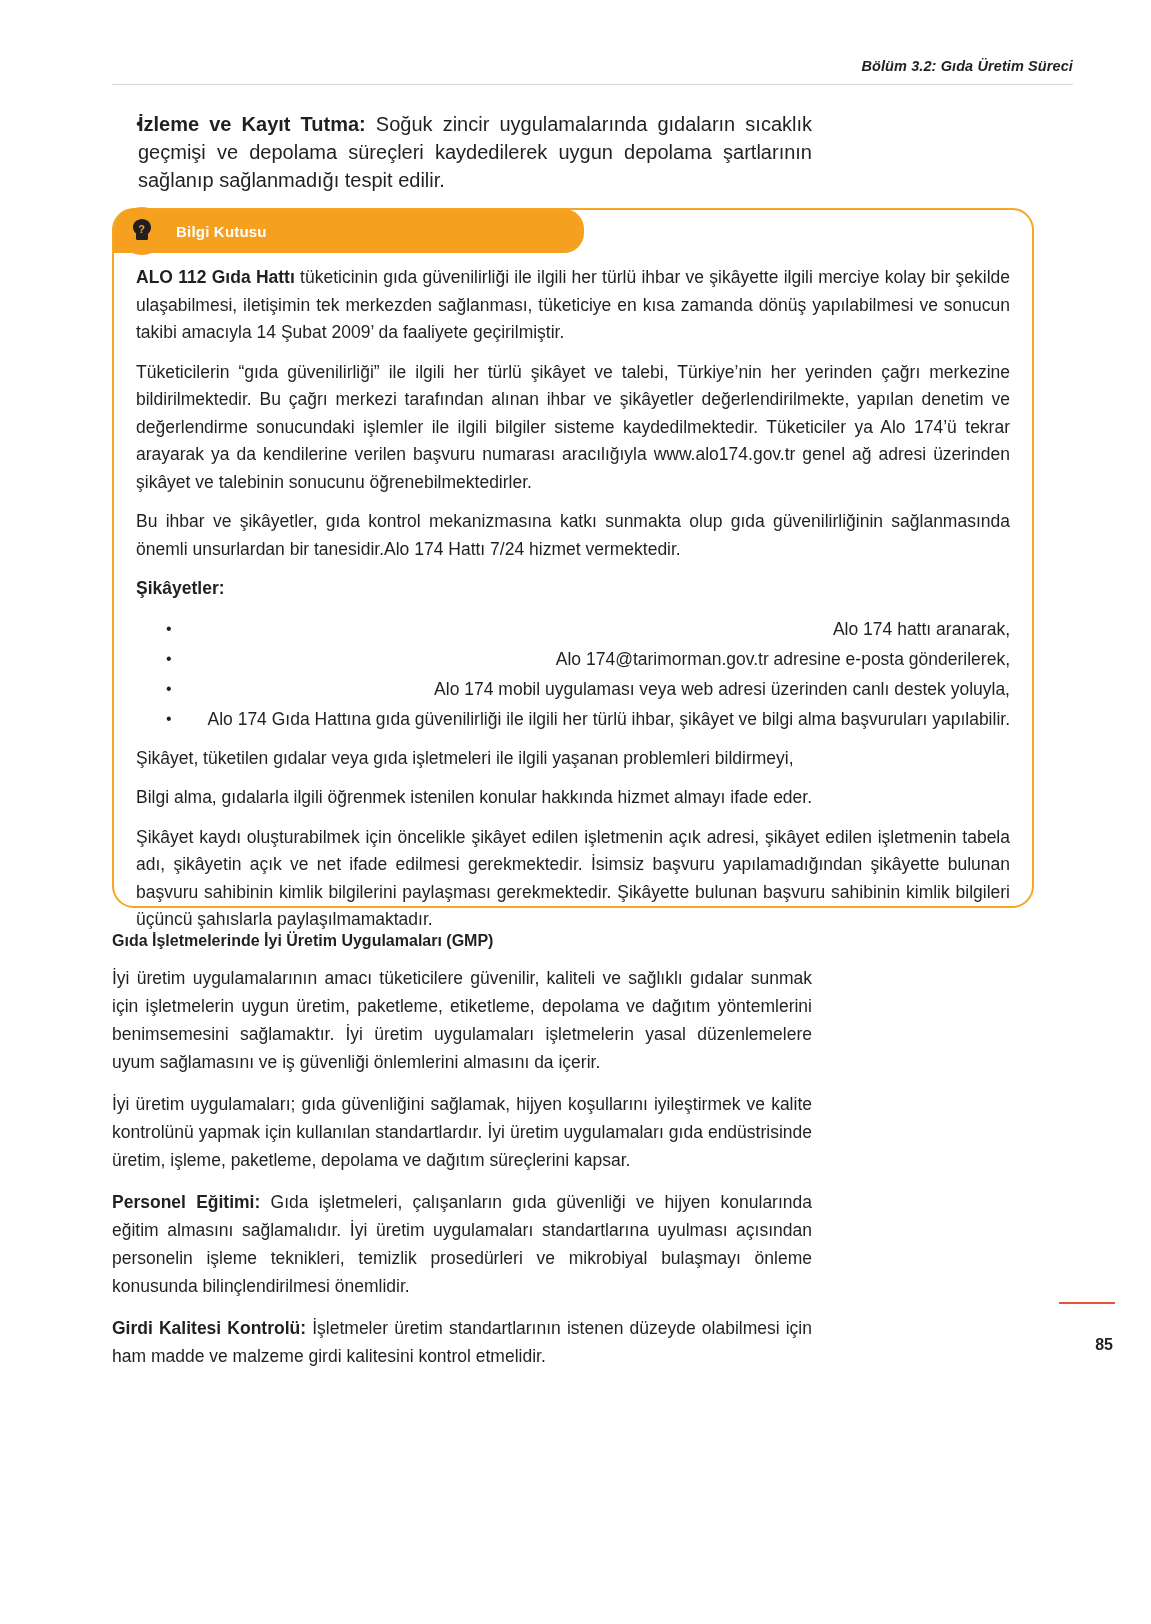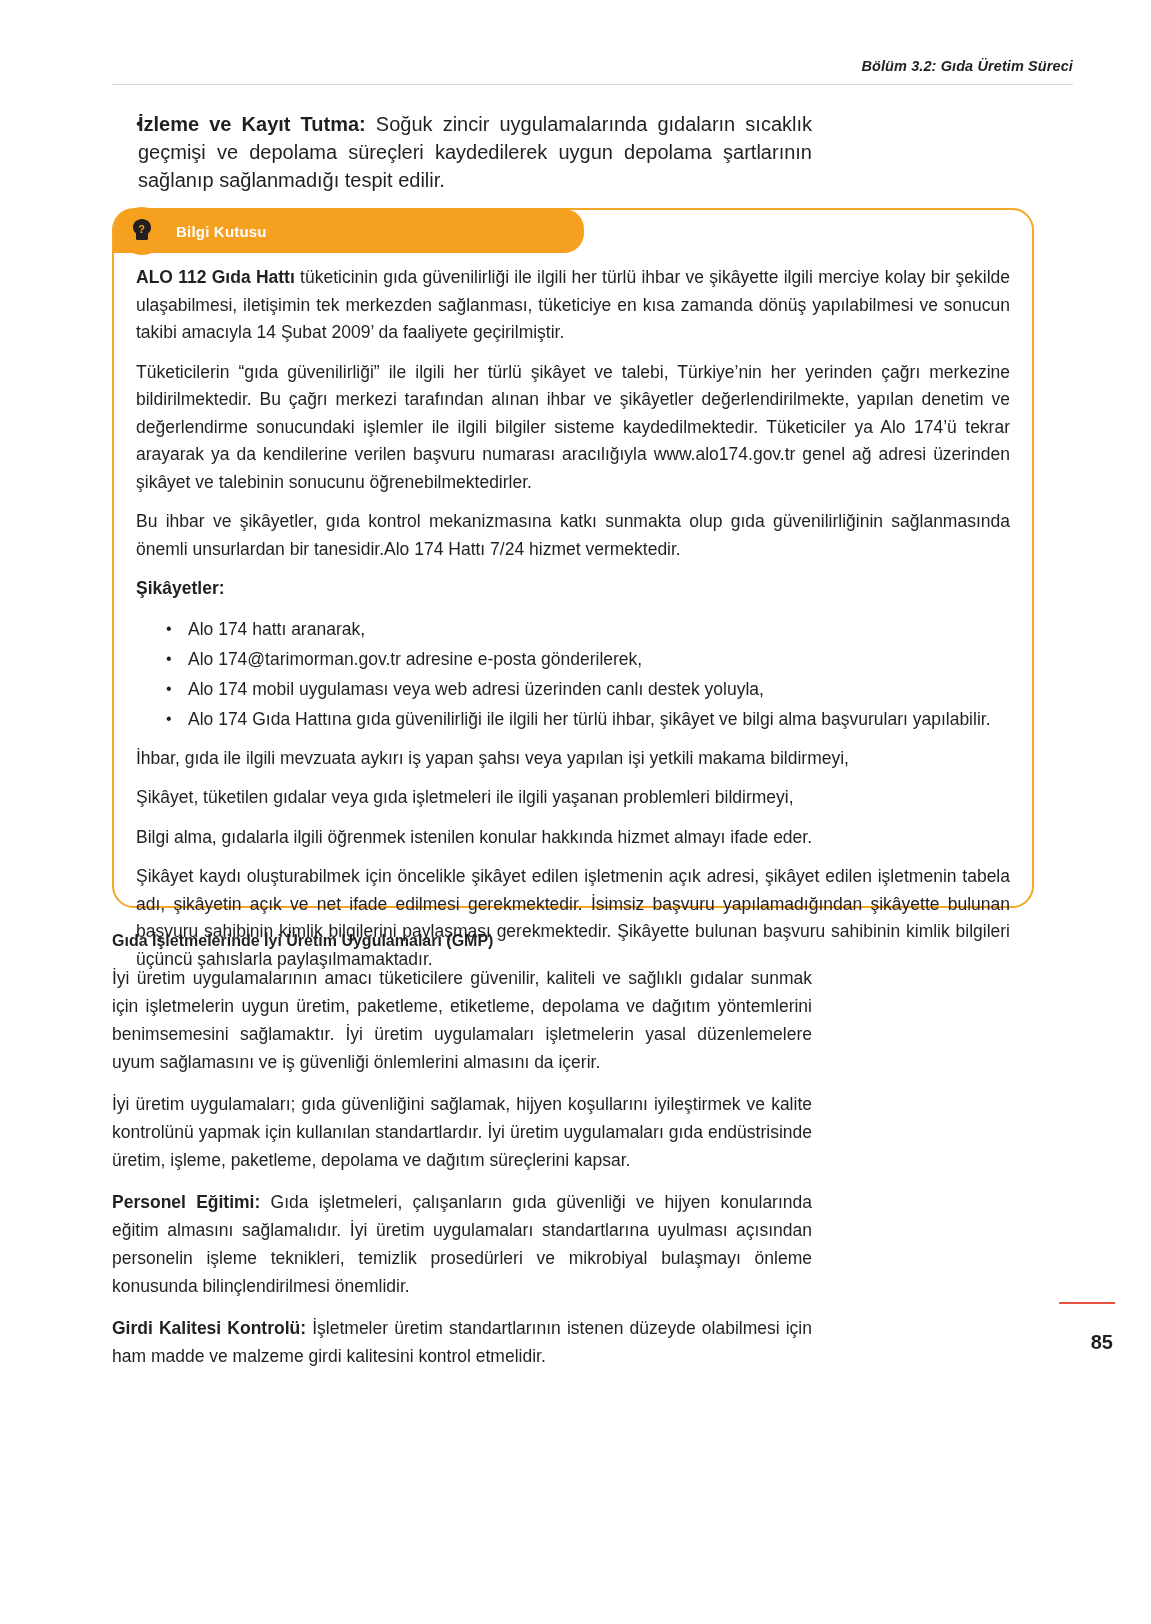--- a/index.html
+++ b/index.html
@@ -154,20 +154,21 @@
   .ib-list li .d {
     flex: 0 0 52px;
     padding-left: 30px;
     box-sizing: border-box;
     font-size: 16px;
     line-height: 28px;
   }
   .ib-list li .t {
     flex: 1;
     line-height: 28px;
+    text-align: right;
   }
 
   
   .lower {
     position: absolute;
     left: 112px;
     top: 928px;
     width: 700px;
     font-size: 17.5px;
     line-height: 28px;
@@ -191,21 +192,21 @@
     right: 36px;
     bottom: 112px;
     width: 56px;
     height: 2px;
     background: #e8523f;
   }
   .pagenum {
     position: absolute;
     right: 38px;
     bottom: 62px;
-    font-size: 20px;
+    font-size: 16px;
     font-weight: bold;
     color: #231f20;
   }
 </style>
 </head>
 <body>
 
 <div class="page">
 
   <div class="header">Bölüm 3.2: Gıda Üretim Süreci</div>
@@ -245,21 +246,20 @@
         </li>
         <li>
           <span class="d">•</span>
           <span class="t">Alo 174 mobil uygulaması veya web adresi üzerinden canlı destek yoluyla,</span>
         </li>
         <li>
           <span class="d">•</span>
           <span class="t">Alo 174 Gıda Hattına gıda güvenilirliği ile ilgili her türlü ihbar, şikâyet ve bilgi alma başvuruları yapılabilir.</span>
         </li>
       </ul>
-      <p>İhbar, gıda ile ilgili mevzuata aykırı iş yapan şahsı veya yapılan işi yetkili makama bildirmeyi,</p>
       <p>Şikâyet, tüketilen gıdalar veya gıda işletmeleri ile ilgili yaşanan problemleri bildirmeyi,</p>
       <p>Bilgi alma, gıdalarla ilgili öğrenmek istenilen konular hakkında hizmet almayı ifade eder.</p>
       <p class="last">Şikâyet kaydı oluşturabilmek için öncelikle şikâyet edilen işletmenin açık adresi, şikâyet edilen işletmenin tabela adı, şikâyetin açık ve net ifade edilmesi gerekmektedir. İsimsiz başvuru yapılamadığından şikâyette bulunan başvuru sahibinin kimlik bilgilerini paylaşması gerekmektedir. Şikâyette bulunan başvuru sahibinin kimlik bilgileri üçüncü şahıslarla paylaşılmamaktadır.</p>
     </div>
   </div>
 
   <div class="lower">
     <h3>Gıda İşletmelerinde İyi Üretim Uygulamaları (GMP)</h3>
     <p>İyi üretim uygulamalarının amacı tüketicilere güvenilir, kaliteli ve sağlıklı gıdalar sunmak için işletmelerin uygun üretim, paketleme, etiketleme, depolama ve dağıtım yöntemlerini benimsemesini sağlamaktır. İyi üretim uygulamaları işletmelerin yasal düzenlemelere uyum sağlamasını ve iş güvenliği önlemlerini almasını da içerir.</p>
     <p>İyi üretim uygulamaları; gıda güvenliğini sağlamak, hijyen koşullarını iyileştirmek ve kalite kontrolünü yapmak için kullanılan standartlardır. İyi üretim uygulamaları gıda endüstrisinde üretim, işleme, paketleme, depolama ve dağıtım süreçlerini kapsar.</p>

